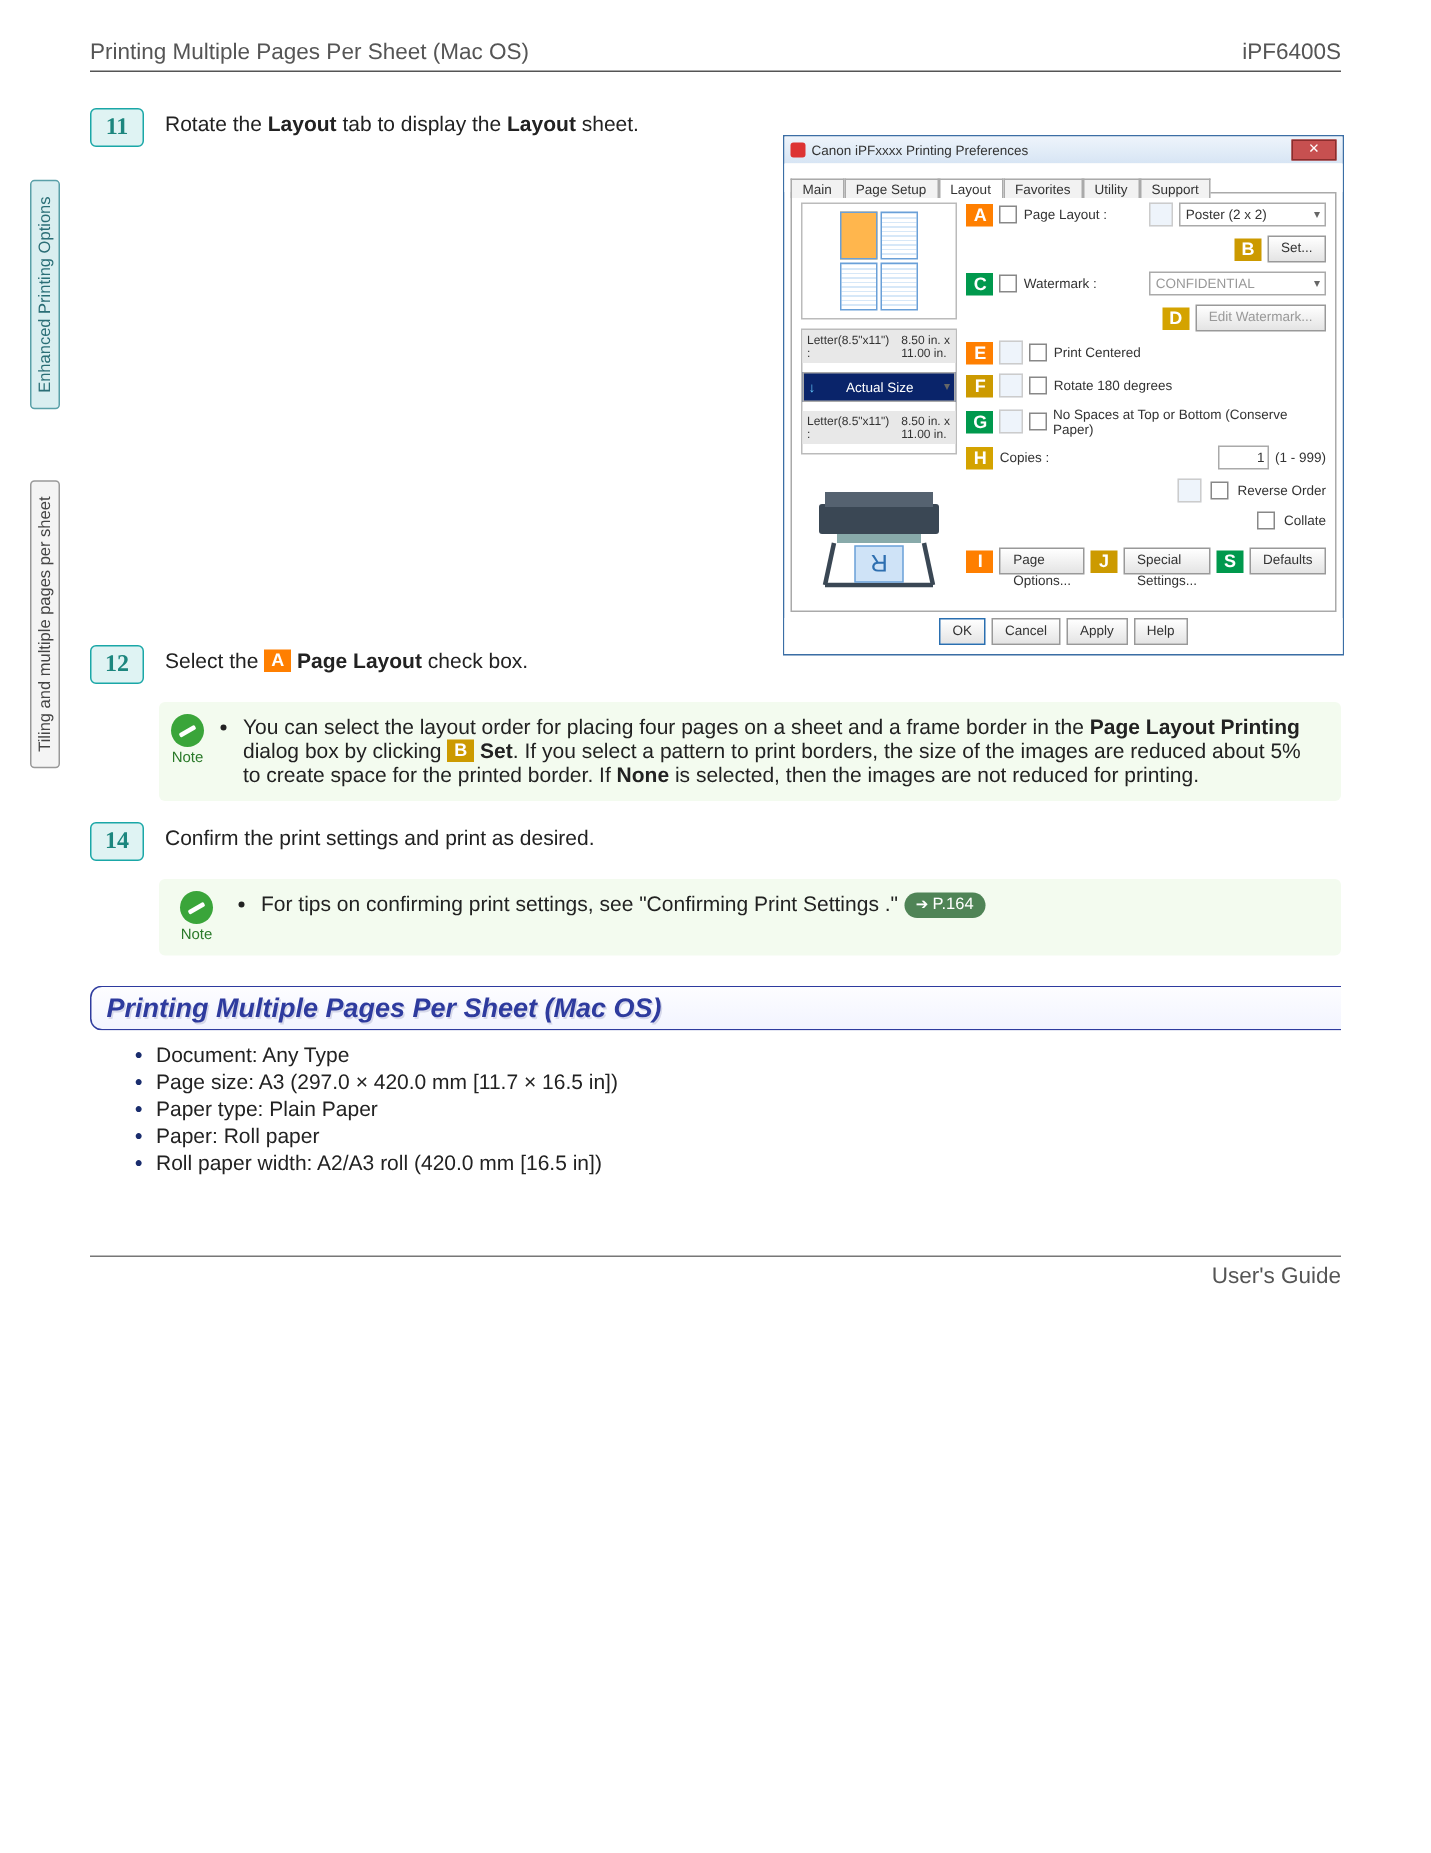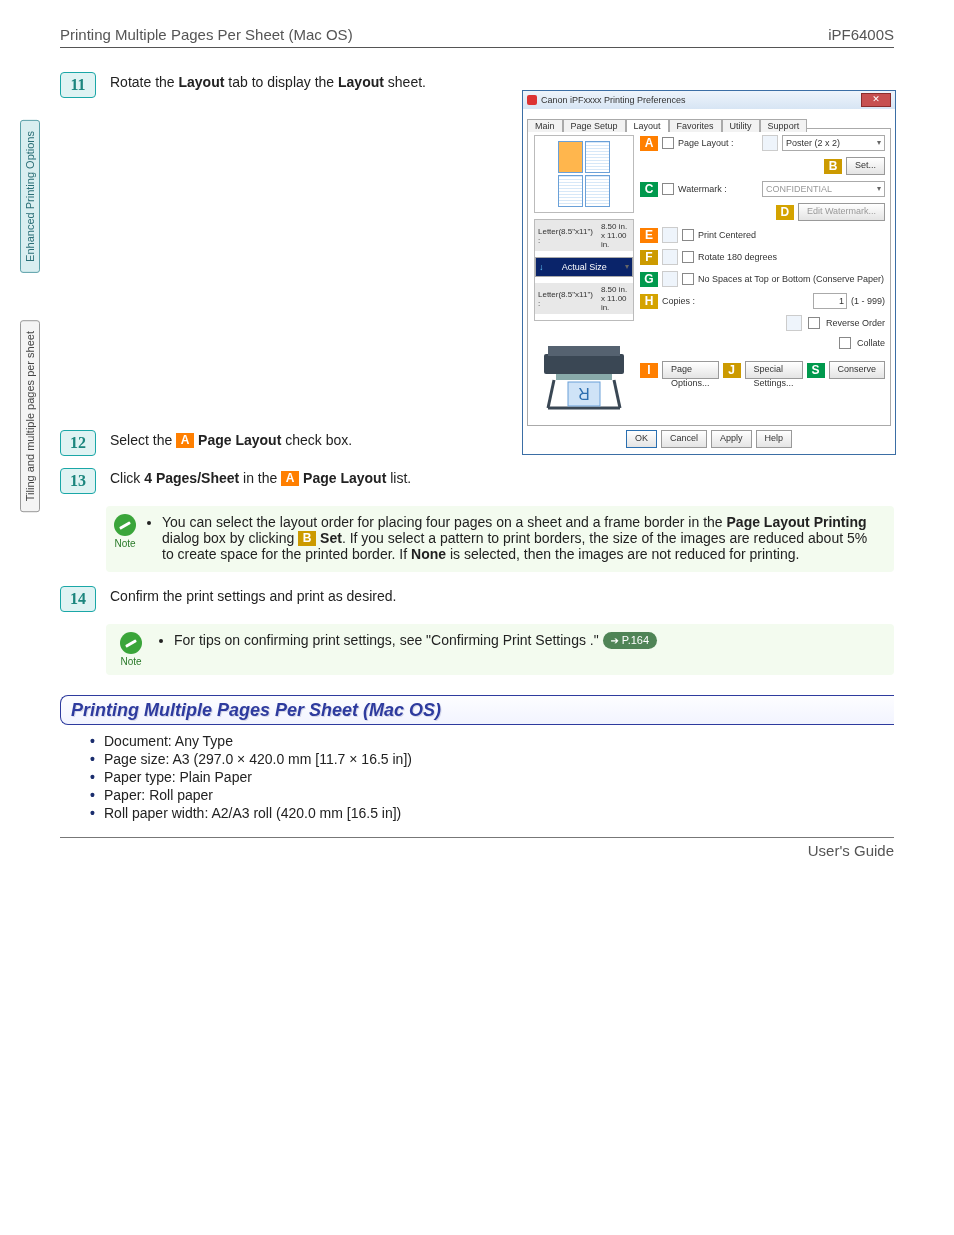--- a/index.html
+++ b/index.html
@@ -406,21 +406,21 @@
         <div class="row" style="justify-content:flex-end;gap:6px">
           <span class="chk"></span>
           <span>Collate</span>
         </div>
         <div class="row" style="justify-content:flex-end;gap:4px;margin-top:12px">
           <span class="mk i">I</span>
           <span class="btn">Page Options...</span>
           <span class="mk j">J</span>
           <span class="btn">Special Settings...</span>
           <span class="mk s">S</span>
-          <span class="btn">Conserve</span>
+          <span class="btn">Defaults</span>
         </div>
       </div>
     </div>
     <div class="dlgbtns2">
       <span class="btn" style="border-color:#2a6fb0">OK</span>
       <span class="btn">Cancel</span>
       <span class="btn">Apply</span>
       <span class="btn">Help</span>
     </div>
     </div>
@@ -431,28 +431,20 @@
   <div class="step">
     <div class="num">12</div>
     <div class="body">
       <span>Select the </span>
       <span class="mk a">A</span>
       <b>Page Layout</b>
       <span> check box.</span>
     </div>
   </div>
 
-  <div class="step">
-    <div class="num">13</div>
-    <div class="body">
-      <span>Click </span><b>4 Pages/Sheet</b><span> in the </span>
-      <span class="mk a">A</span>
-      <b>Page Layout</b><span> list.</span>
-    </div>
-  </div>
 
   <div class="note">
     <div class="icon">
       <span class="pencil"></span>
       <span>Note</span>
     </div>
     <ul>
       <li>
         <span>You can select the layout order for placing four pages on a sheet and a frame border in the </span><b>Page Layout Printing</b><span> dialog box by clicking </span><span class="mk b">B</span> <b>Set</b><span>. If you select a pattern to print borders, the size of the images are reduced about 5% to create space for the printed border. If </span><b>None</b><span> is selected, then the images are not reduced for printing.</span>
       </li>

